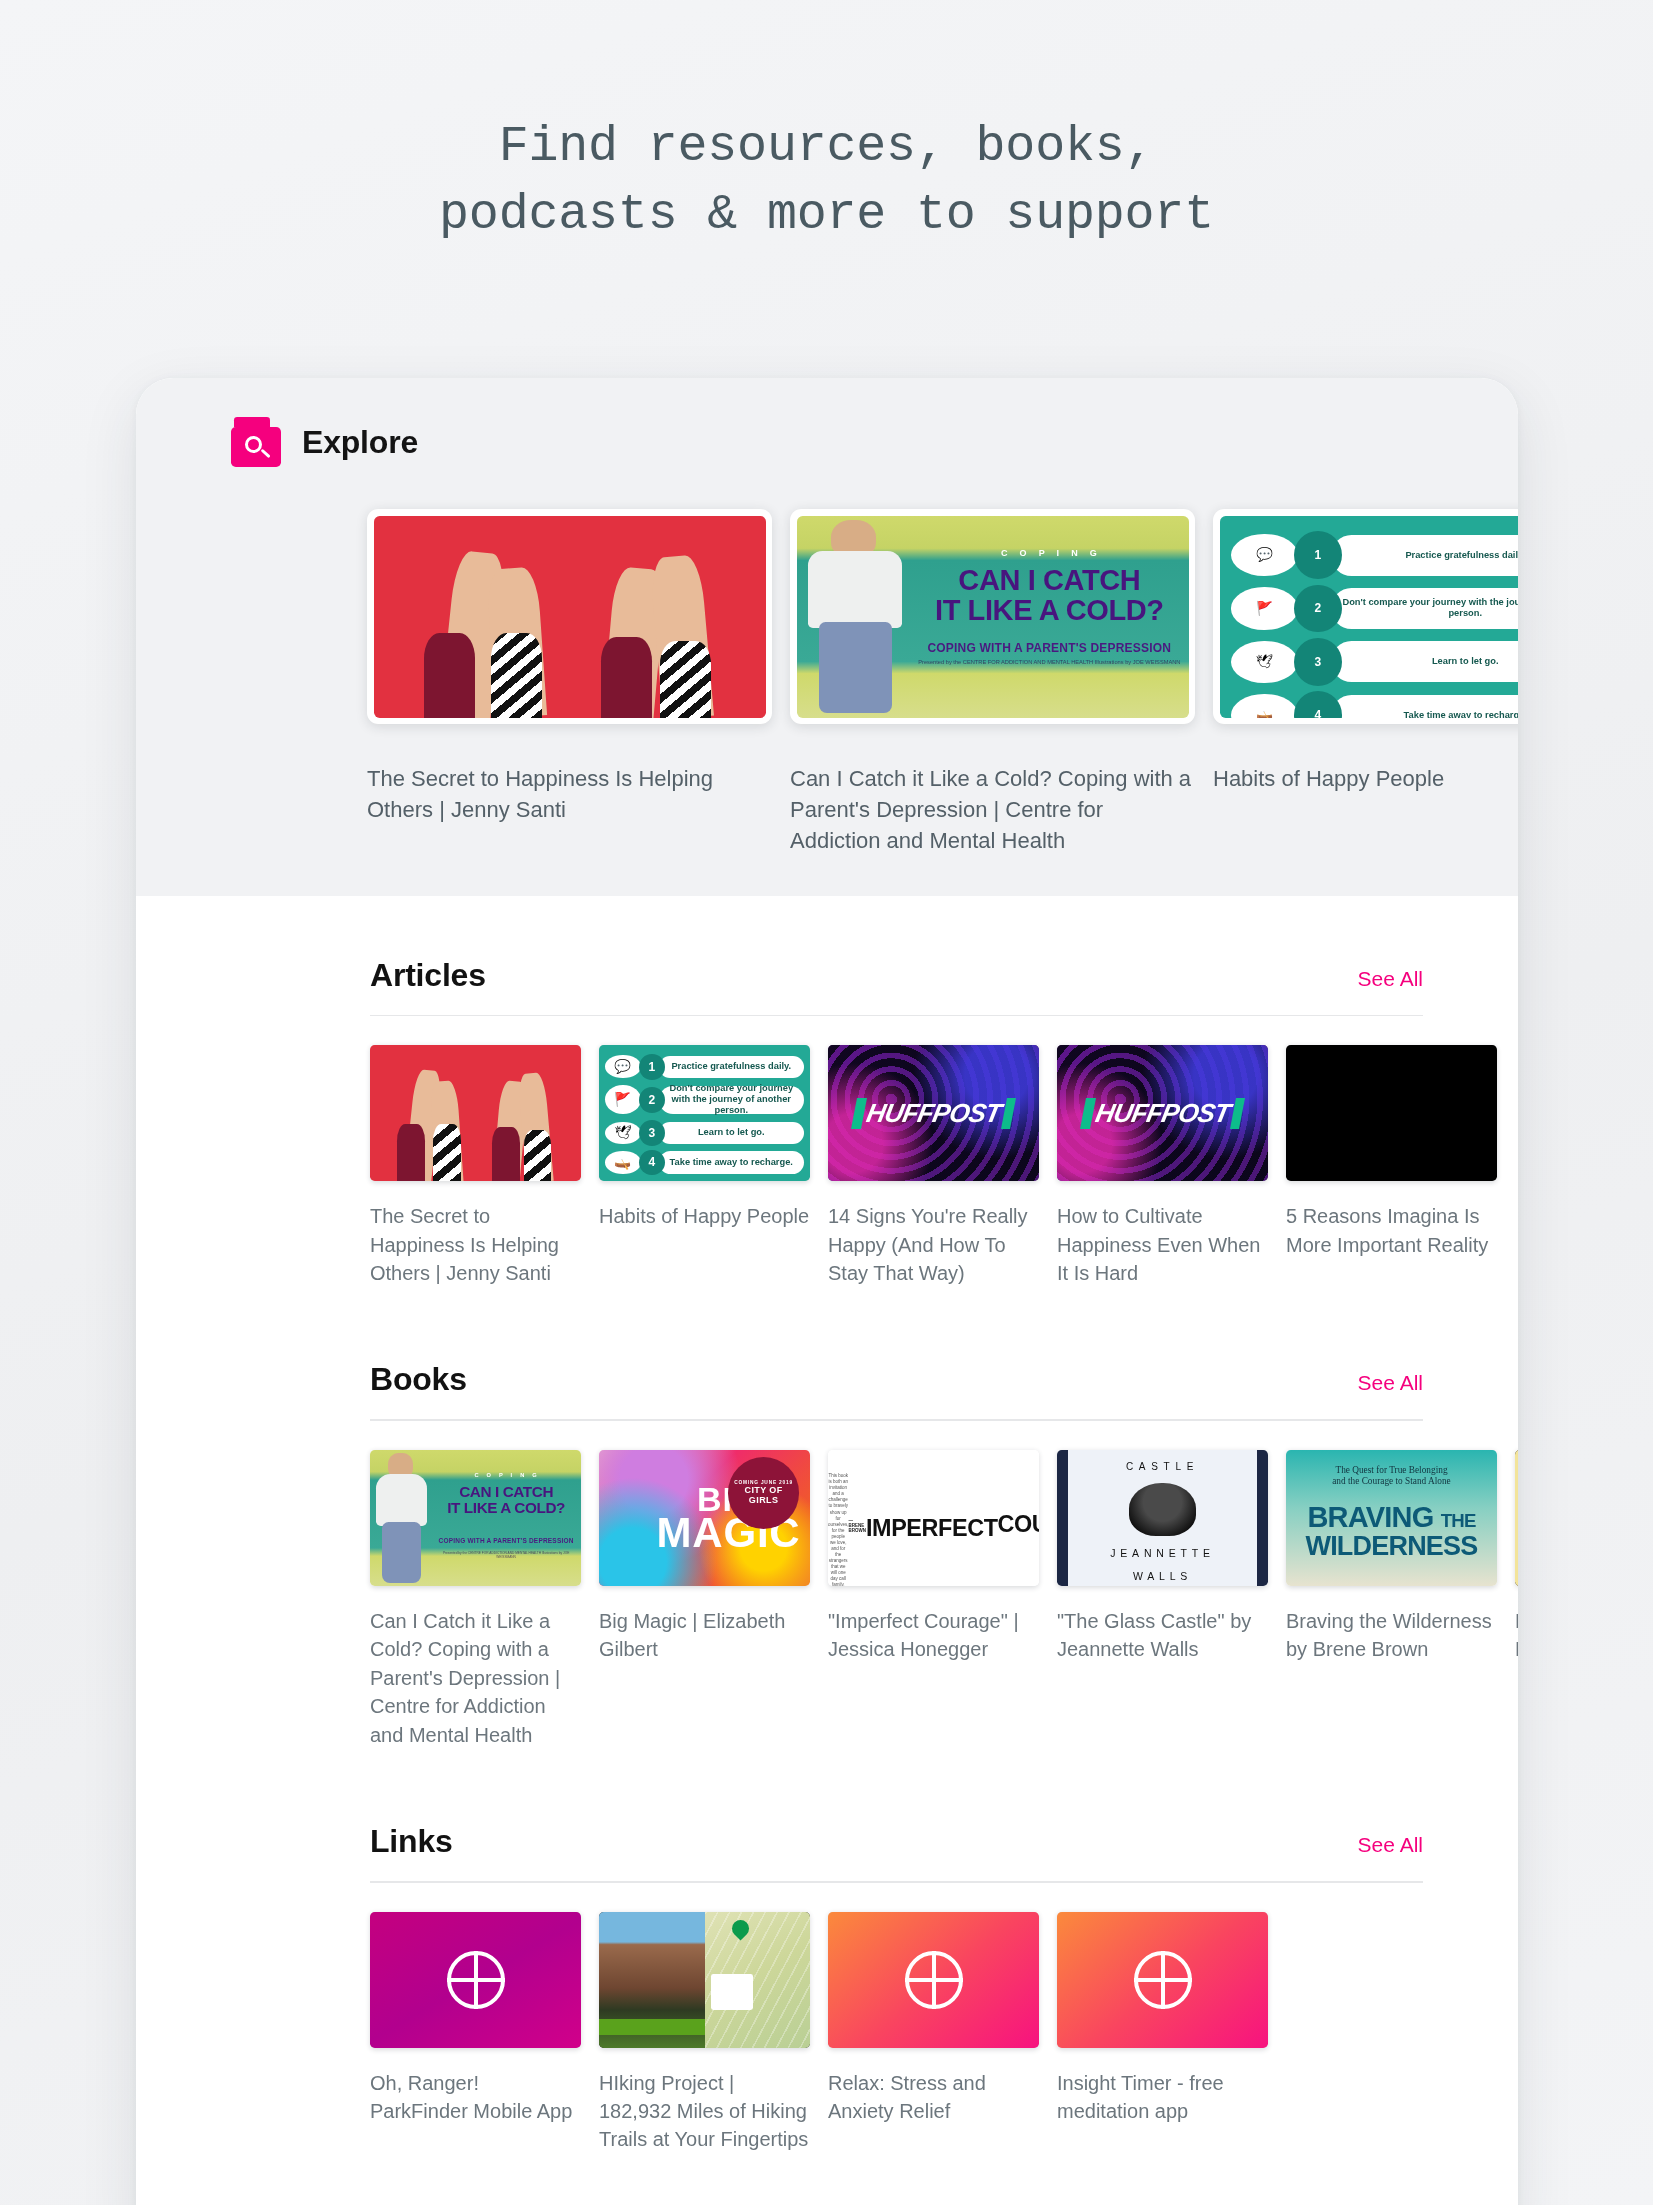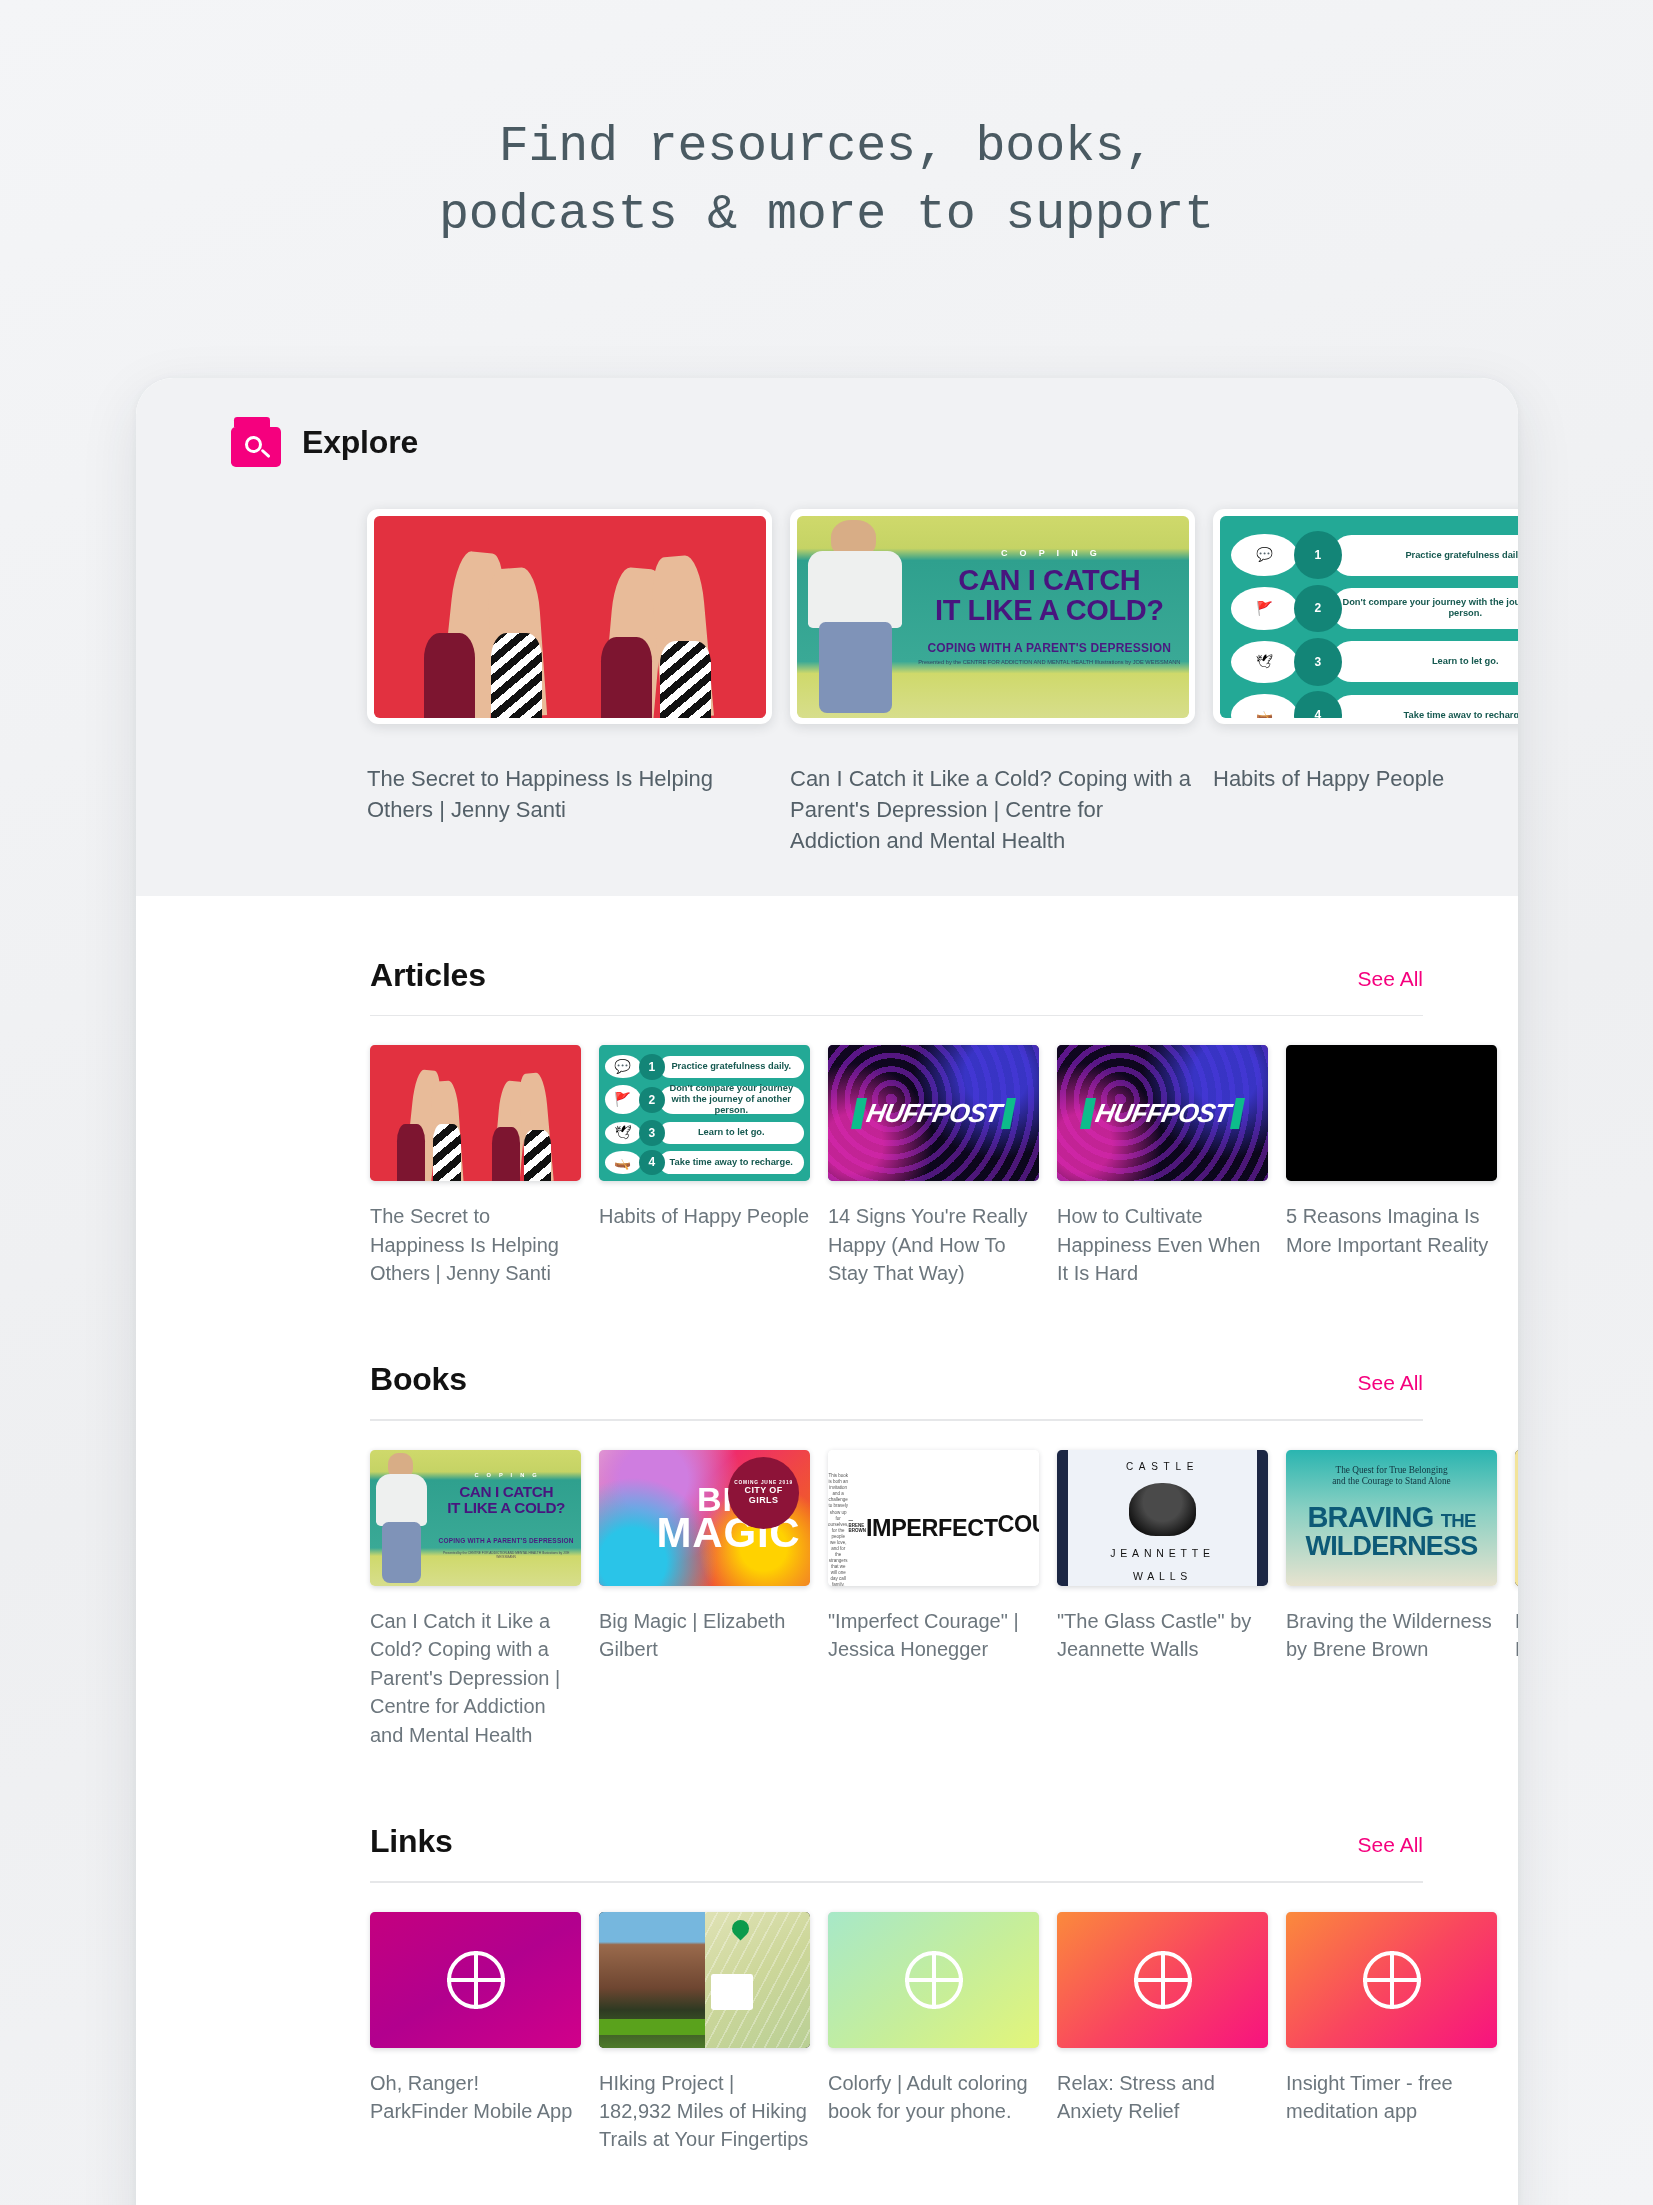--- a/index.html
+++ b/index.html
@@ -858,28 +858,20 @@
               <div class="map">
                   <div class="pin"></div>
                 </div>
               <div class="band"></div>
               <div class="callout"></div>
             </div>
           </div>
           <div class="tile-caption">HIking Project | 182,932 Miles of Hiking Trails at Your Fingertips</div>
         </div>
 
-        <div class="tile">
-          <div class="tile-thumb">
-            <div class="lnk lnk-3">
-                <div class="globe"></div>
-              </div>
-          </div>
-          <div class="tile-caption">Colorfy | Adult coloring book for your phone.</div>
-        </div>
 
         <div class="tile">
           <div class="tile-thumb">
             <div class="lnk lnk-4">
                 <div class="globe"></div>
               </div>
           </div>
           <div class="tile-caption">Relax: Stress and Anxiety Relief</div>
         </div>
 

